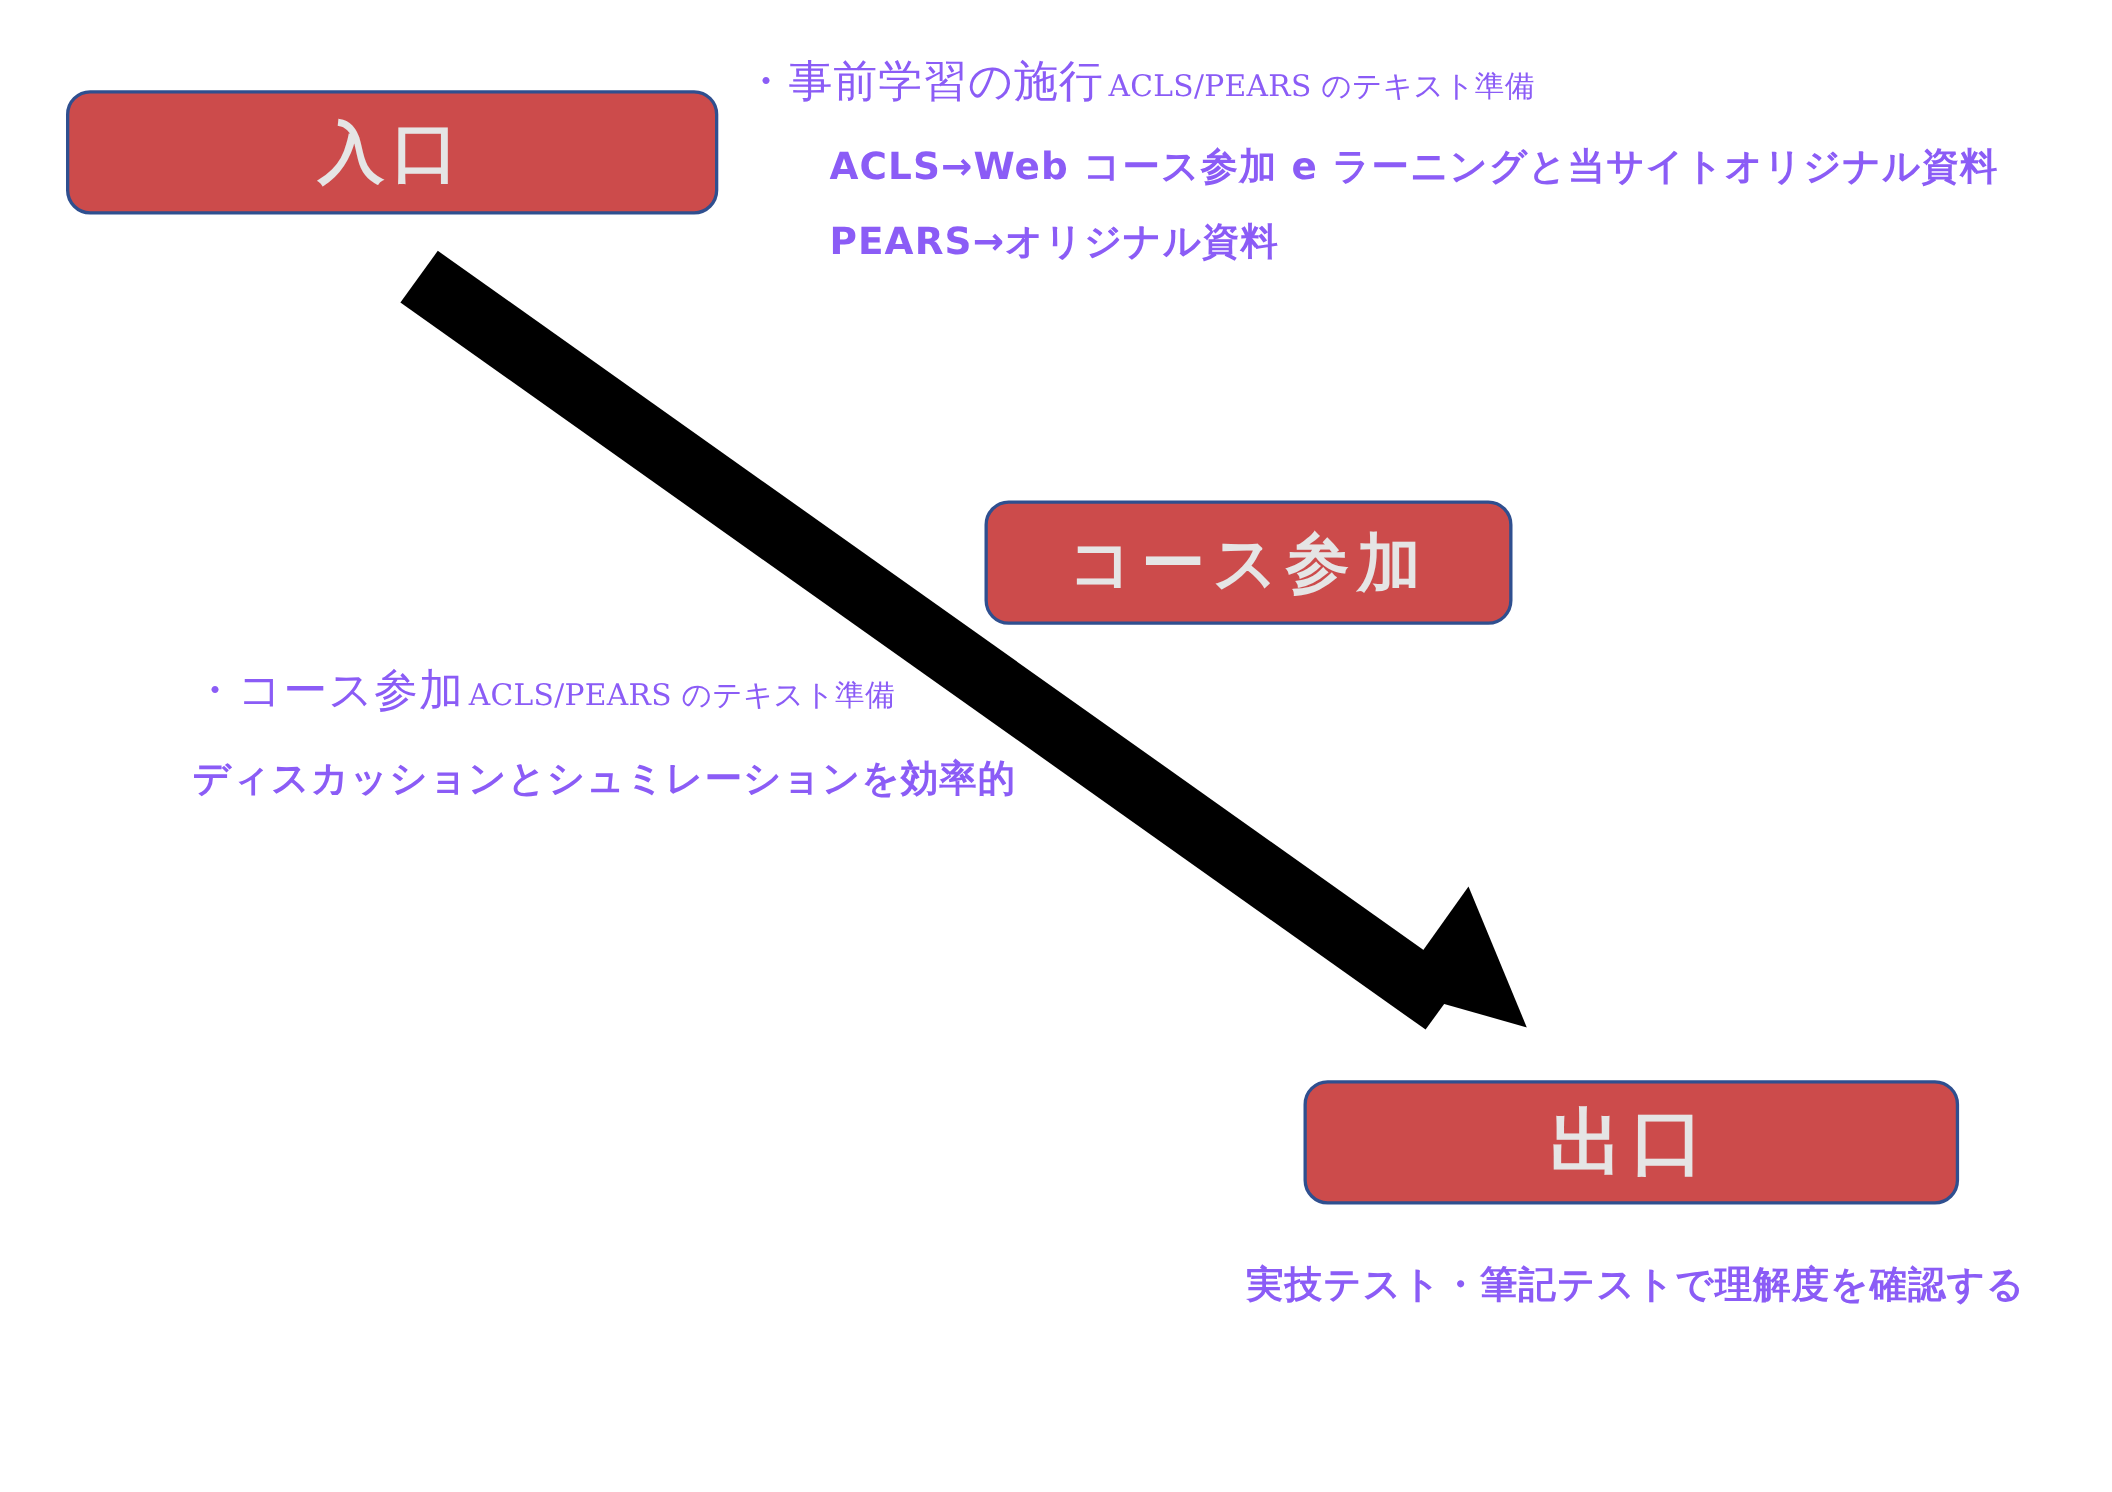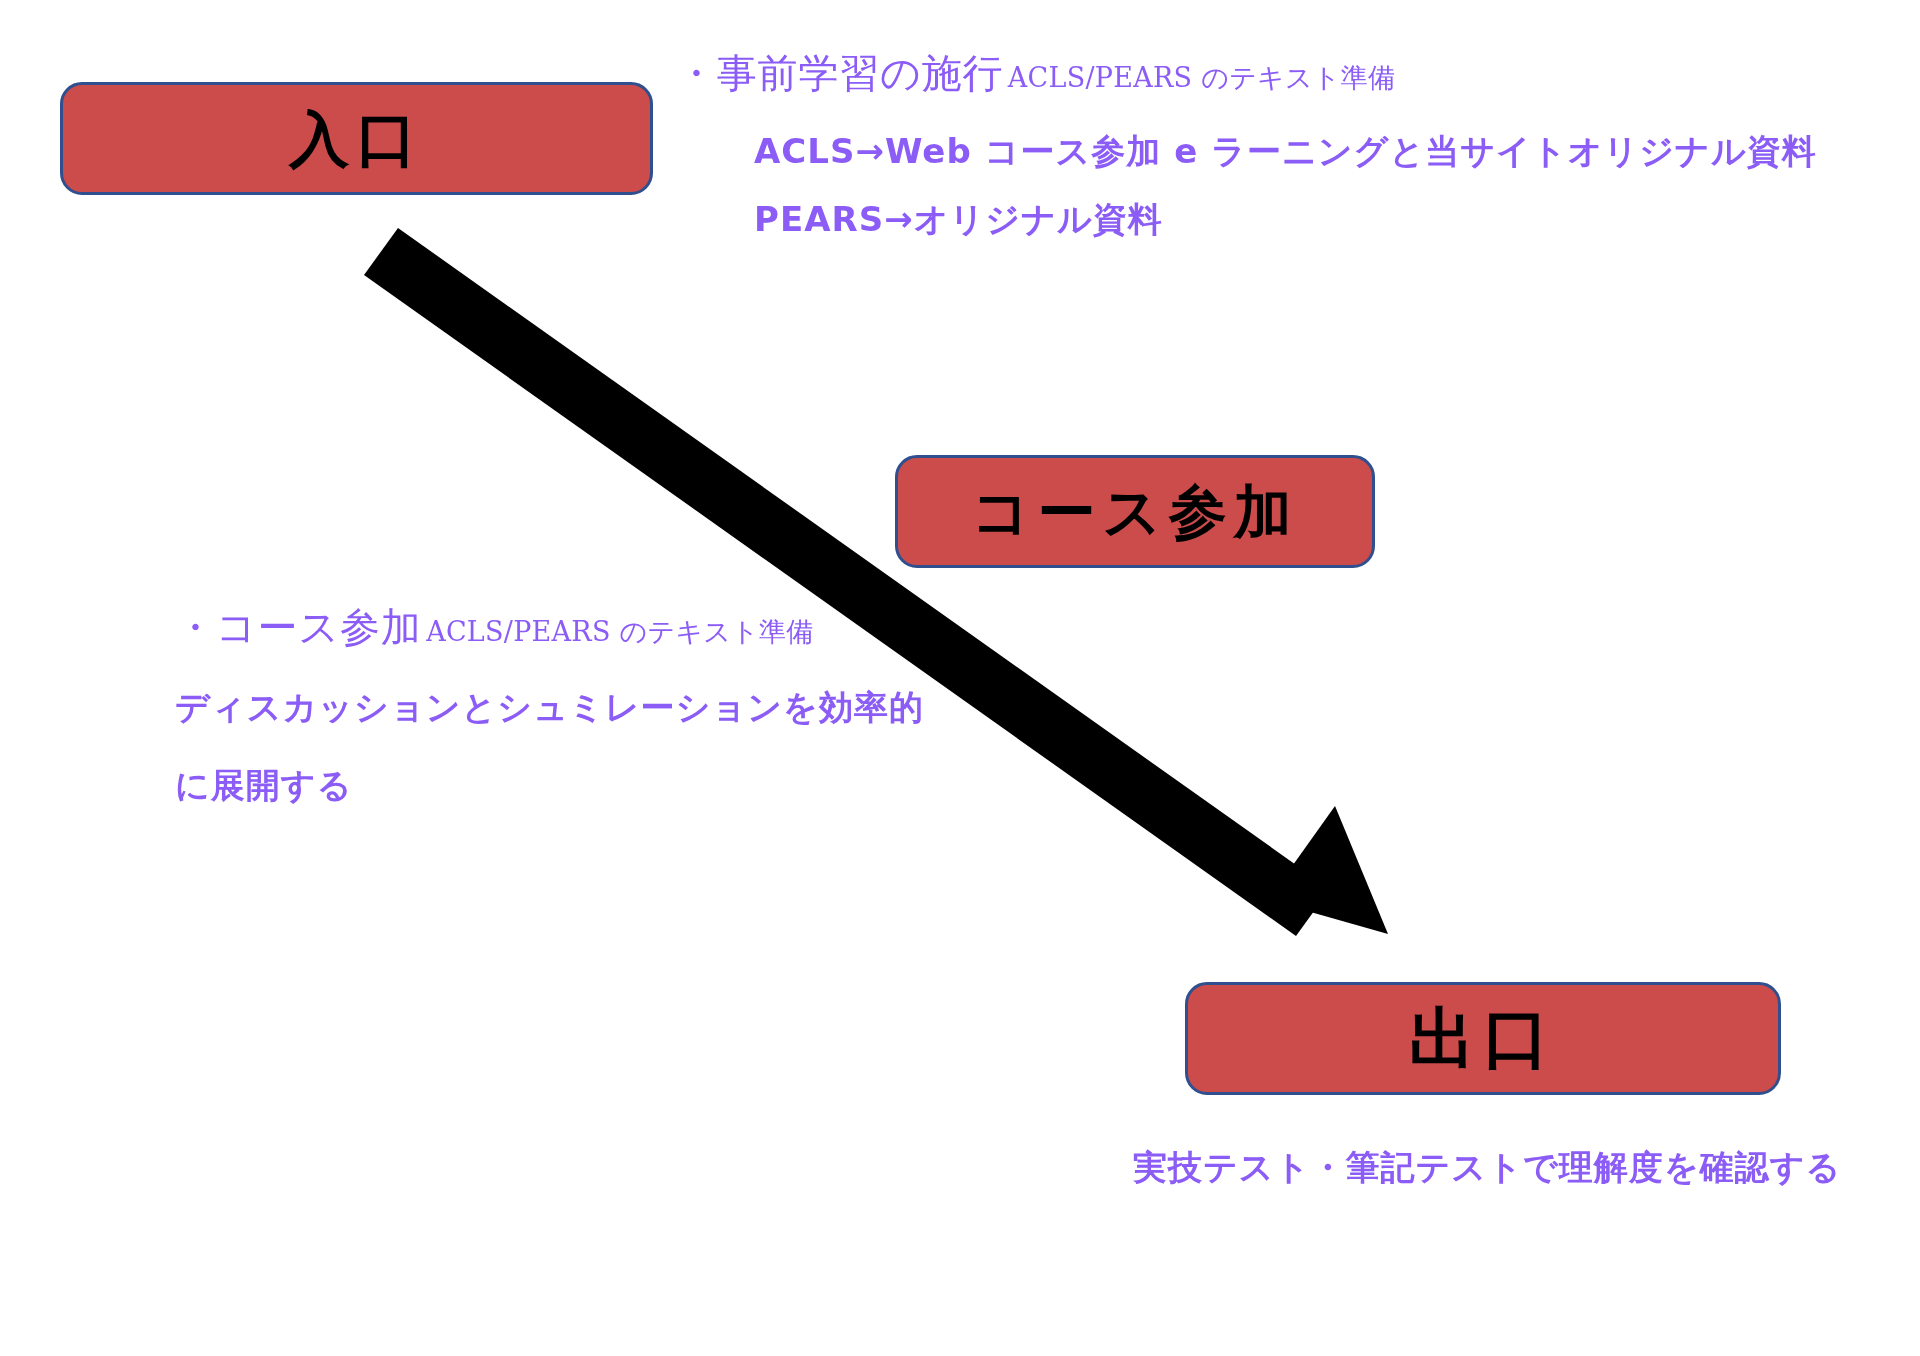--- a/index.html
+++ b/index.html
@@ -21,21 +21,21 @@
     position: absolute;
     background: #cc4b4b;
     border: 3px solid #2f4f8f;
     border-radius: 22px;
     box-sizing: border-box;
     display: flex;
     align-items: center;
     justify-content: center;
   }
   .flow-box .box-label {
-    color: #000000;
+    color: #e5e5e5;
     font-family: "DejaVu Sans", "Liberation Sans", sans-serif;
     font-weight: bold;
     letter-spacing: 0.12em;
     line-height: 1;
     white-space: nowrap;
   }
 
   #box-entrance {
     left: 60px;
     top: 82px;
@@ -154,18 +154,17 @@
     <span class="line-detail line-acls jp-body">ACLS→Web コース参加 e ラーニングと当サイトオリジナル資料</span>
     <span class="line-detail line-pears jp-body">PEARS→オリジナル資料</span>
   </div>
 
   <div class="text-block" id="block-course-note">
     <span class="line-heading">
       <span class="jp-heading">・コース参加</span>
       <span class="jp-note">ACLS/PEARS のテキスト準備</span>
     </span>
     <span class="line-detail line-disc jp-body">ディスカッションとシュミレーションを効率的</span>
-    <span class="line-detail line-expand jp-body">に展開する</span>
   </div>
 
   <div class="text-block jp-body" id="block-exit-note">実技テスト・筆記テストで理解度を確認する</div>
 
 </div>
 
 </body></html>

